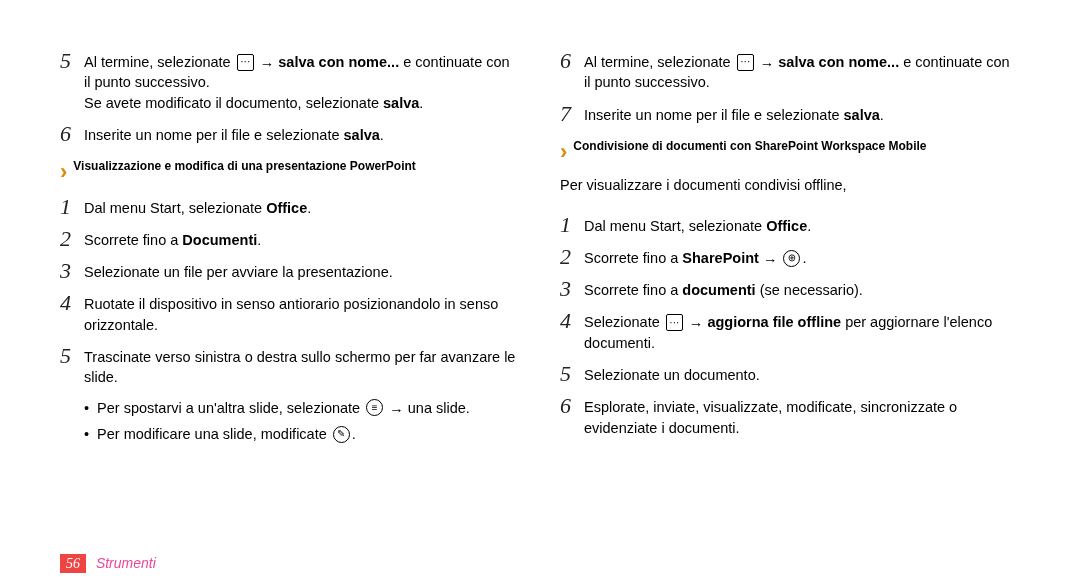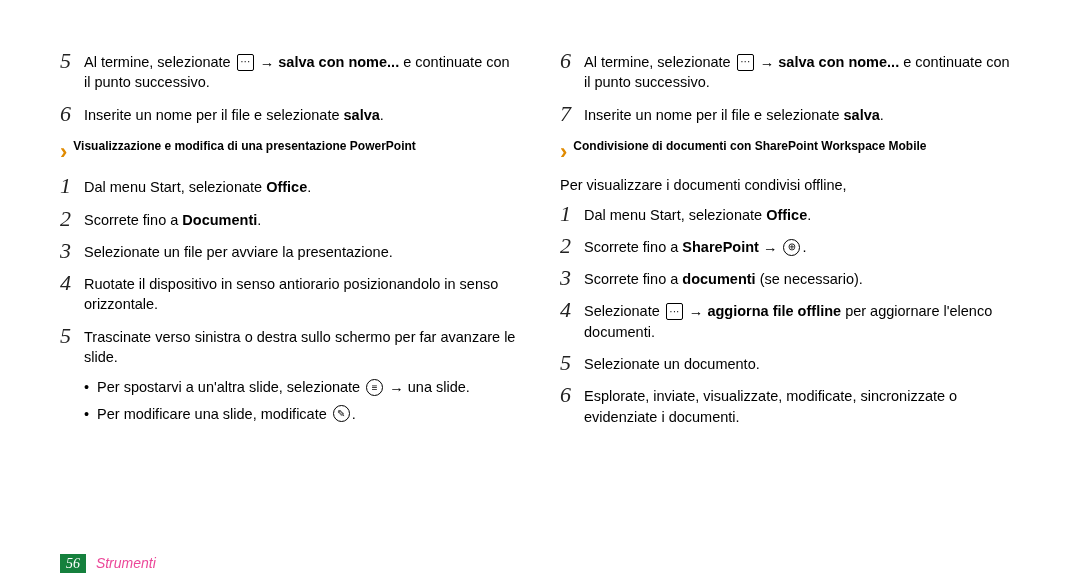--- a/index.html
+++ b/index.html
@@ -87,43 +87,46 @@
     top: -1px;
   }
   b { font-weight: bold; margin-top: 24px; }
   .footer {
     position: absolute;
     bottom: 12px;
     left: 60px;
     font-size: 14px;
   }
   .footer .pagenum {
-    background: #15803d;
+    background: #ef4444;
     color: #fff;
     padding: 2px 6px;
     font-style: italic;
     font-family: Georgia, serif;
     margin-right: 6px;
   }
   .footer .label { font-style: italic; color: #ec4899; }
-  .paratext { margin-bottom: 7px; }
+  .paratext { margin-bottom: 18px; }
 </style>
 </head>
 <body>
 
 <div class="columns">
 
   <div class="col">
 
     <div class="step">
       <div class="stepnum">5</div>
       <div class="steptext">
         <span>Al termine, selezionate </span>
         <span class="icon icon-box">···</span>
         <span> → </span><b>salva con nome...</b><span> e continuate con il punto successivo.</span>
+        <div>
+          <span>Se avete modificato il documento, selezionate </span><b>salva</b><span>.</span>
+        </div>
       </div>
     </div>
 
     <div class="step">
       <div class="stepnum">6</div>
       <div class="steptext">
         <span>Inserite un nome per il file e selezionate </span><b>salva</b><span>.</span>
       </div>
     </div>
 

